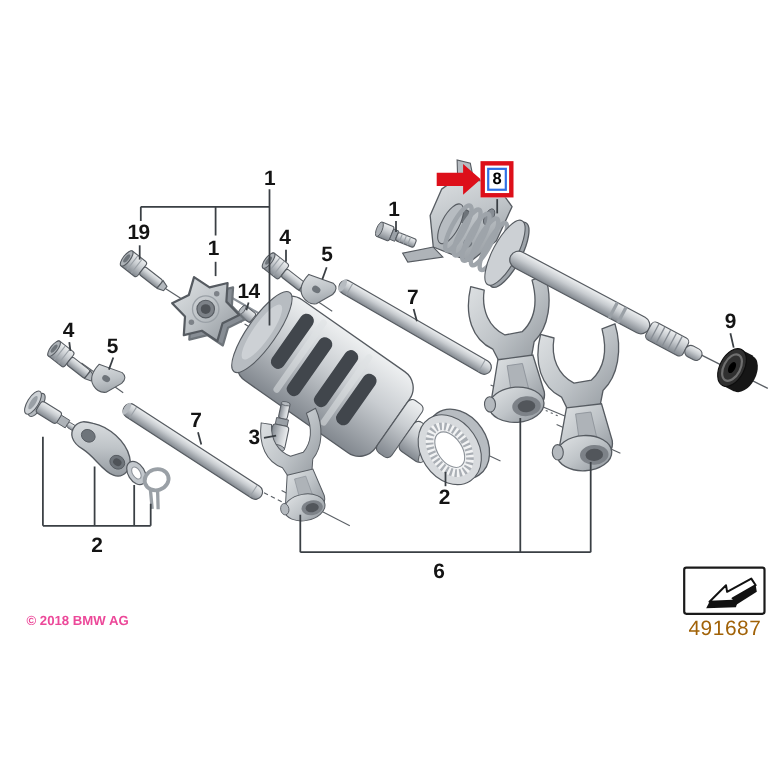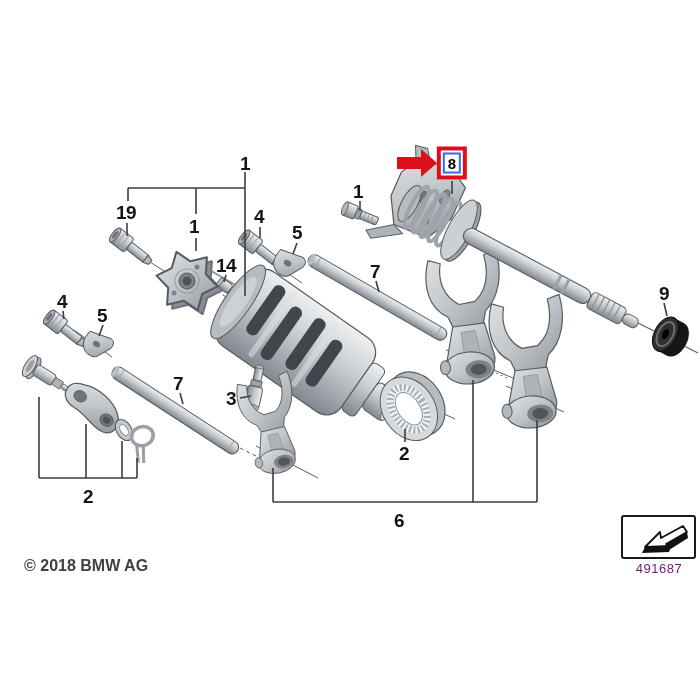--- a/index.html
+++ b/index.html
@@ -8,23 +8,23 @@
   .stage svg{position:absolute;left:0;top:0;}
   .callout{
     position:absolute;transform:translate(-50%,-50%);
     font-weight:700;font-size:19px;color:#141414;letter-spacing:-0.5px;
     line-height:1;white-space:nowrap;cursor:pointer;
   }
   .hl-wrap{position:absolute;left:452px;top:163px;transform:translate(-50%,-50%);cursor:pointer;}
   .hl-red{border:4px solid #dd0f1a;background:#fff;padding:2px;}
   .hl-blue{border:2px solid #2f6fe4;background:#fff;padding:0 3px;
     font-weight:700;font-size:15px;color:#000;line-height:17px;text-align:center;}
-  .copyright{position:absolute;left:24px;top:557px;font-size:16px;font-weight:700;color:#404040;}
+  .copyright{position:absolute;left:24px;top:557px;font-size:12px;font-weight:700;color:#ec4899;}
   .diagram-number{position:absolute;left:659px;top:561px;transform:translateX(-50%);
-    font-size:13px;color:#701a75;letter-spacing:0.5px;}
+    font-size:19px;color:#a16207;letter-spacing:0.5px;}
 </style>
 </head>
 <body>
 
 <div class="stage">
 
 <svg width="700" height="700" viewBox="0 0 700 700">
   <defs>
     <linearGradient id="gCyl" x1="0" y1="0" x2="0" y2="1">
       <stop offset="0" stop-color="#eef0f1"></stop>

